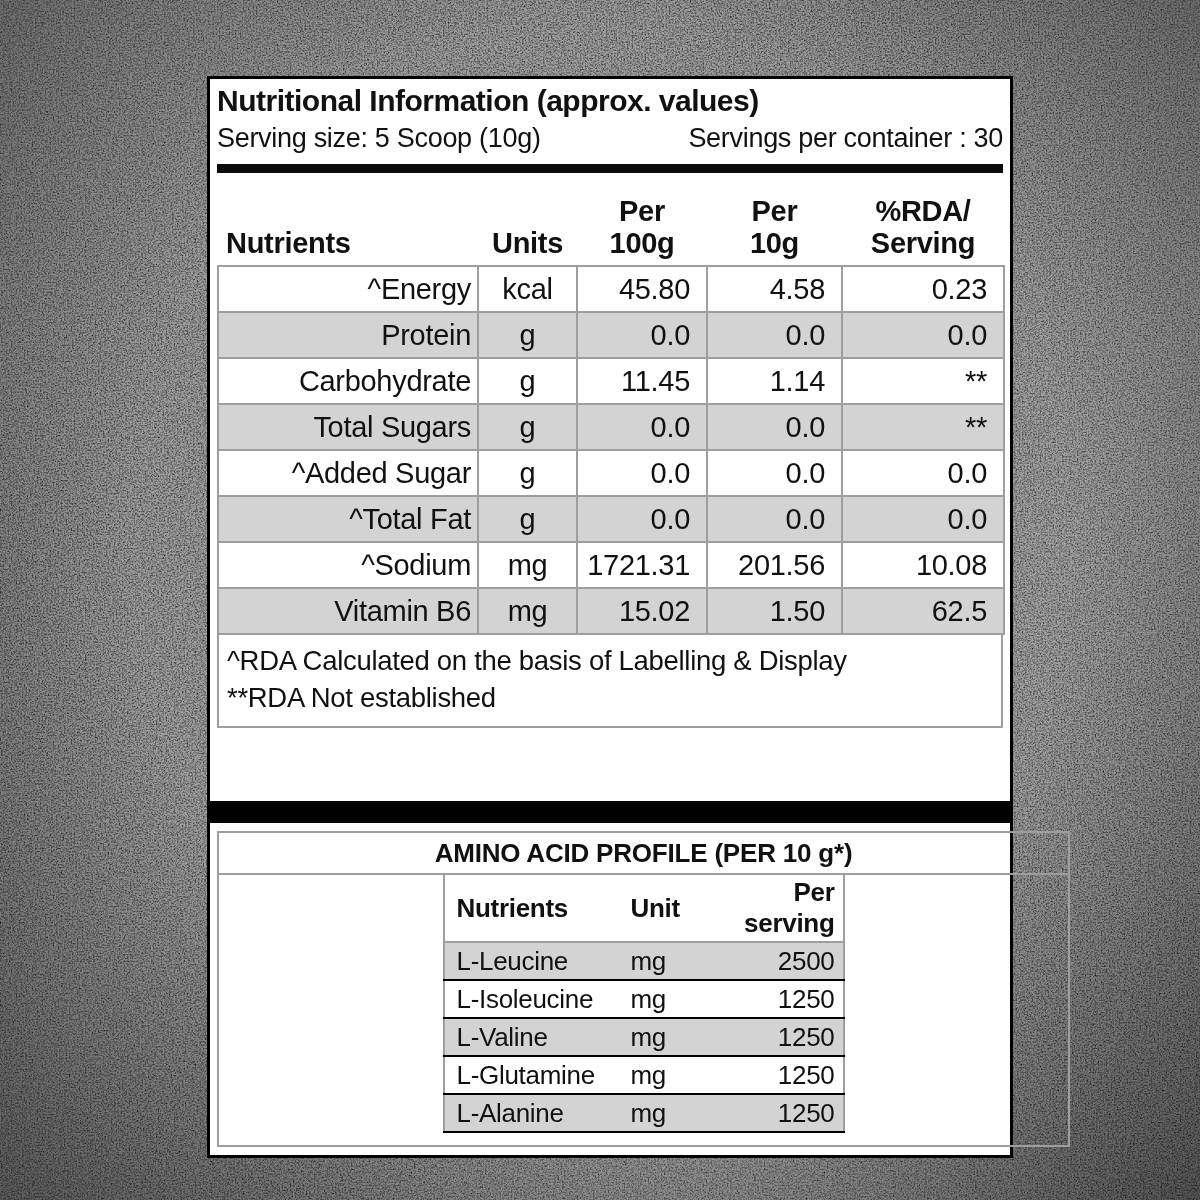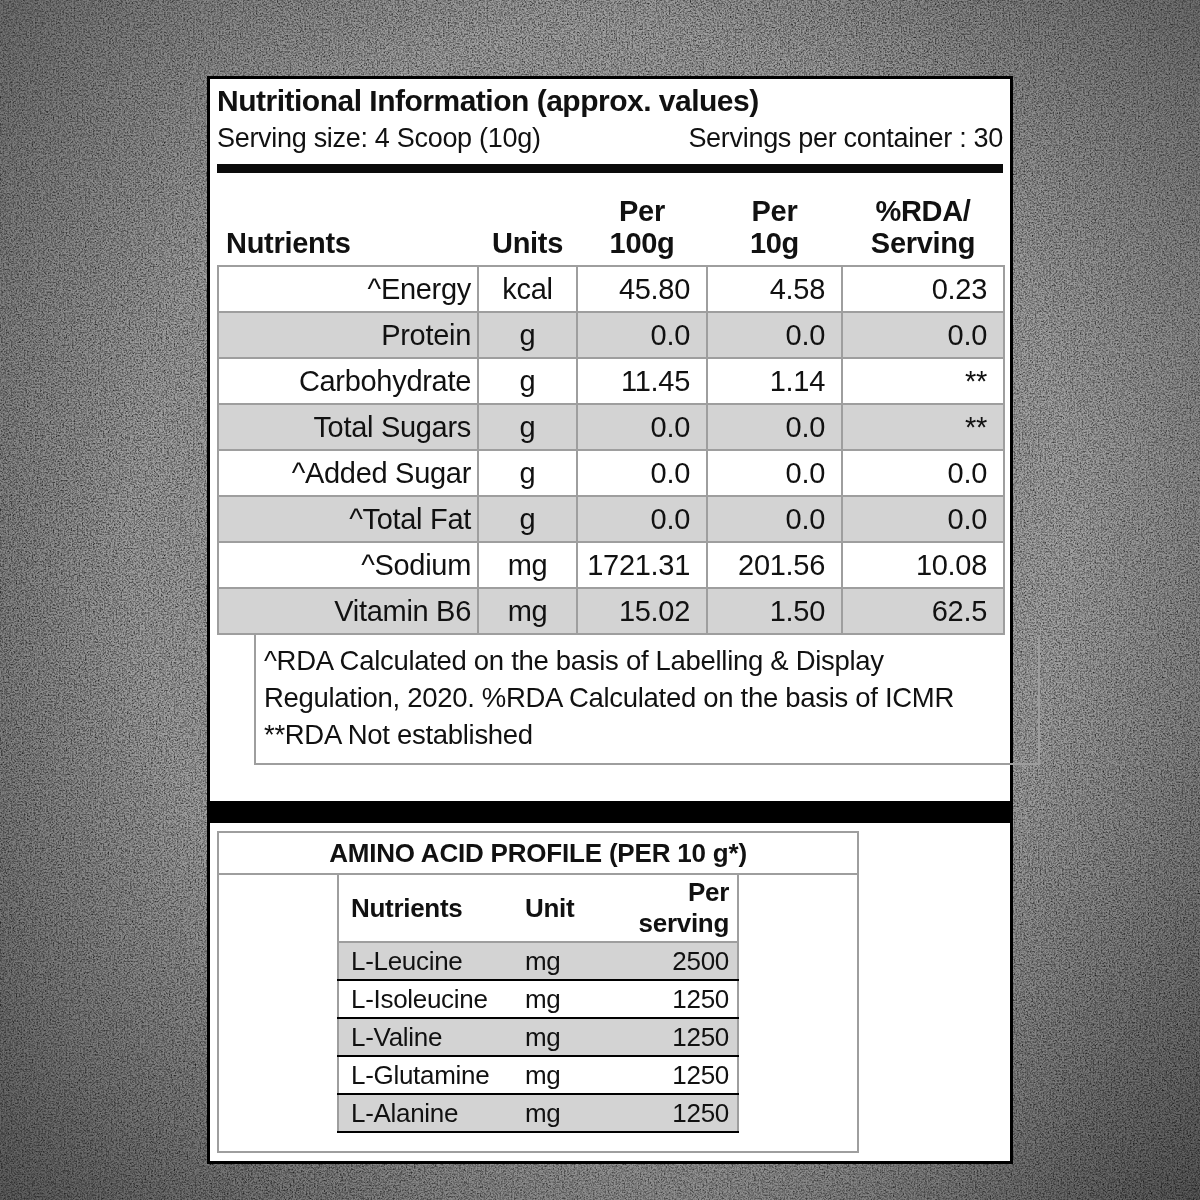--- a/index.html
+++ b/index.html
@@ -42,26 +42,26 @@
   .nutri-table tbody td {
     border:2px solid #9e9e9e; height:46px; font-size:29px; padding:2px 6px;
   }
   .nutri-table tbody tr:nth-child(even) { background:#d3d3d3; }
   .nutri-table td.c-label { text-align:right; padding-left:8px; }
   .nutri-table td.c-unit  { text-align:center; }
   .nutri-table td.c-num   { text-align:right; padding-right:16px; }
 
   .footnote {
     width:786px; border:2px solid #9e9e9e; border-top:none;
-    padding:7px 10px 10px 8px; font-size:27.5px; line-height:37px; white-space:pre-line;margin-left:37px;
+    padding:7px 10px 10px 8px; font-size:27.5px; line-height:37px; white-space:pre-line;
   }
 
   
   .bottom-panel { padding:8px 7px; min-height:289px; }
-  .inner-box { border:2px solid #9e9e9e; width:642px; min-height:273px; padding-bottom:18px; }
+  .inner-box { border:2px solid #9e9e9e; width:853px; min-height:273px; padding-bottom:12px; }
   .amino-title {
     font-size:26px; font-weight:700; text-align:center; line-height:40px;
     border-bottom:2px solid #9e9e9e; letter-spacing:-0.2px;
   }
   table.amino-table {
     width:400px; margin:0 auto; border-collapse:collapse; table-layout:fixed;
     border-left:2px solid #9e9e9e; border-right:2px solid #9e9e9e;
   }
   .amino-table col.a1 { width:175px; } .amino-table col.a2 { width:78px; } .amino-table col.a3 { width:147px; }
   .amino-table th {
@@ -84,21 +84,21 @@
     </filter>
     <rect width="100%" height="100%" filter="url(#grain)"></rect>
   </svg>
   <div class="streaks"></div>
 
   <div class="label-wrap">
 
     <section class="panel top-panel">
       <div class="nutri-title">Nutritional Information (approx. values)</div>
       <div class="serving-row">
-        <span>Serving size: 4 Scoop (10g)</span>
+        <span>Serving size: 5 Scoop (10g)</span>
         <span>Servings per container : 30</span>
       </div>
       <div class="thick-rule"></div>
 
       <table class="nutri-table">
         <colgroup>
             <col class="c1">
             <col class="c2">
             <col class="c3">
             <col class="c4">
@@ -169,21 +169,21 @@
             <tr>
               <td class="c-label">Vitamin B6</td>
               <td class="c-unit">mg</td>
               <td class="c-num">15.02</td>
               <td class="c-num">1.50</td>
               <td class="c-num">62.5</td>
             </tr>
           </tbody>
       </table>
 
-      <div class="footnote" id="footnote"><div>^RDA Calculated on the basis of Labelling &amp; Display</div><div>Regulation, 2020. %RDA Calculated on the basis of ICMR</div><div>**RDA Not established</div></div>
+      <div class="footnote" id="footnote"><div>^RDA Calculated on the basis of Labelling &amp; Display</div><div>**RDA Not established</div></div>
     </section>
 
     <section class="panel bottom-panel">
       <div class="inner-box">
         <div class="amino-title">AMINO ACID PROFILE (PER 10 g*)</div>
         <table class="amino-table">
           <colgroup>
               <col class="a1">
               <col class="a2">
               <col class="a3">

